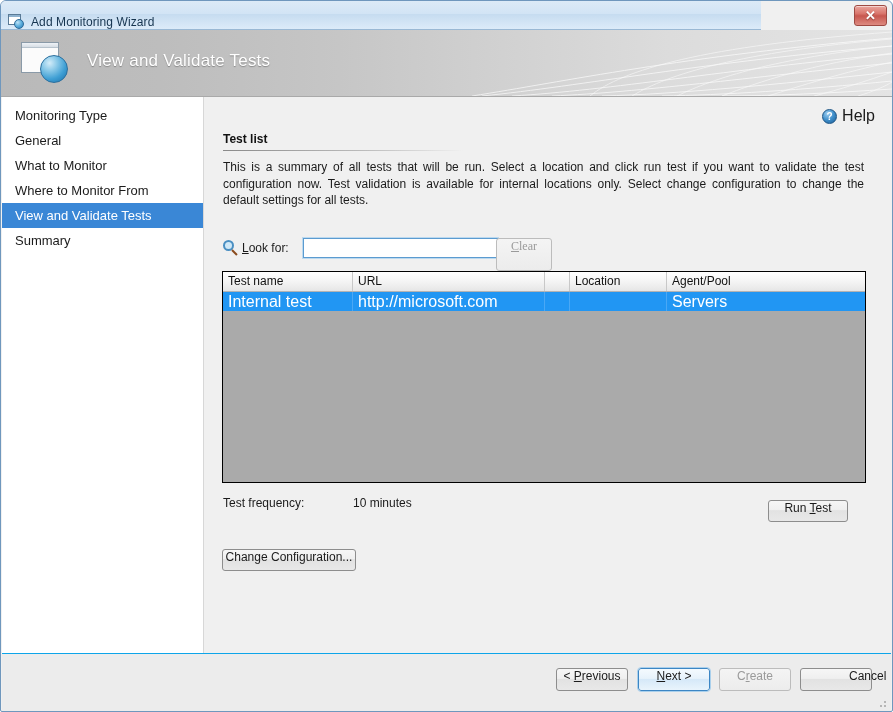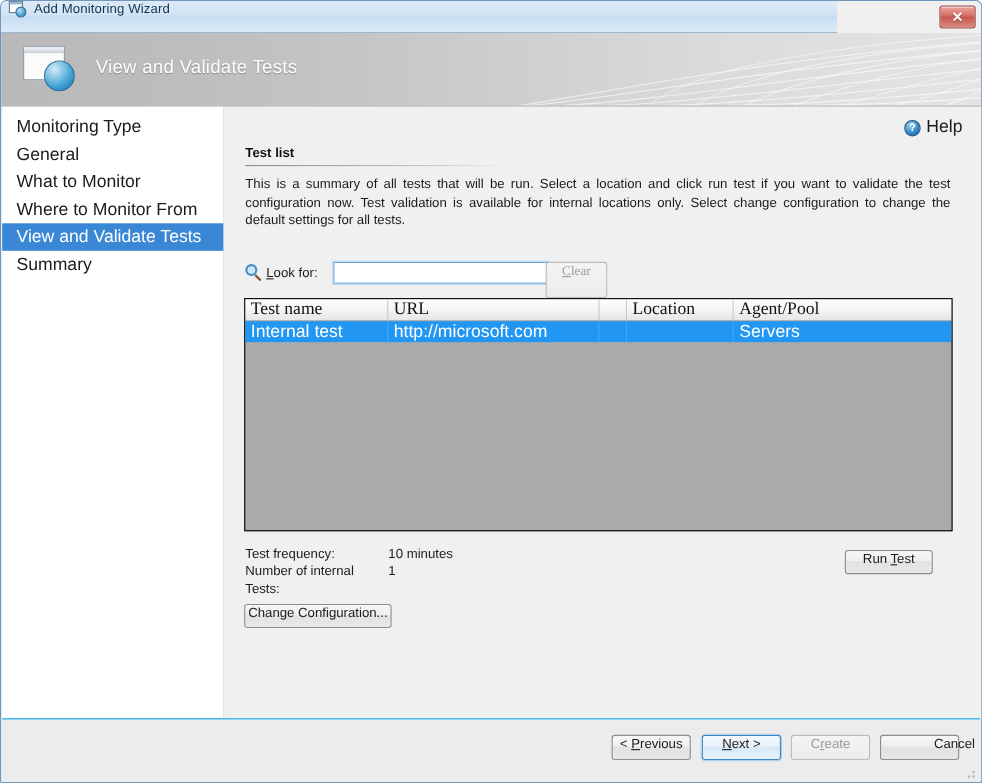--- a/index.html
+++ b/index.html
@@ -24,21 +24,21 @@
   
   .titlebar {
     position: absolute;
     left: 0; top: 0;
     width: 760px;
     height: 29px;
     box-sizing: border-box;
     background: linear-gradient(to bottom, #dceaf7 0%, #d2e4f5 45%, #c6dcf0 48%, #dcebf9 100%);
     border-bottom: 1px solid #9ab8d4;
     display: flex;
-    align-items: flex-start;
+    align-items: flex-end;
     padding-left: 7px;
   }
   .titlebar-icon {
     width: 17px;
     height: 15px;
     position: relative;
     margin-right: 6px;
     flex: 0 0 auto;
   }
   .titlebar-icon .mon {
@@ -158,21 +158,21 @@
     height: 556px;
     background: #ffffff;
     border-right: 1px solid #d7d7d7;
     box-sizing: border-box;
     padding-top: 6px;
   }
   .side-item {
     height: 25px;
     line-height: 25px;
     padding-left: 13px;
-    font-size: 16px;
+    font-size: 13px;
     color: #1b1b1b;
     cursor: default;
     white-space: nowrap;
   }
   .side-item.selected {
     background: #3a87d6;
     color: #ffffff;
   }
   
   .content {
@@ -322,30 +322,29 @@
     background: #aaaaaa;
     overflow: hidden;
   }
   .lv-header {
     display: flex;
     height: 19px;
     background: linear-gradient(to bottom, #ffffff 0%, #f3f3f3 55%, #e6e6e6 100%);
     border-bottom: 1px solid #b3b3b3;
   }
   .lv-th {
-    font-size: 16px;
+    font-size: 12px;
     color: #111111;
     line-height: 18px;
     padding-left: 5px;
     border-right: 1px solid #c8c8c8;
     box-sizing: border-box;
     overflow: hidden;
     white-space: nowrap;
     cursor: default;
-    font-family: Liberation Serif, serif;
   }
   .lv-row {
     display: flex;
     height: 19px;
     background: #2196f3;
   }
   .lv-td {
     font-size: 16px;
     color: #ffffff;
     line-height: 19px;
@@ -504,24 +503,20 @@
         <div class="lv-td" style="width:97px"></div>
         <div class="lv-td" style="width:198px;border-right:none">Servers</div>
       </div>
     </div>
 
     <div class="summary">
       <div class="summary-line">
         <span class="summary-key">Test frequency:</span>
         <span>10 minutes</span>
       </div>
-      <div class="summary-line">
-        <span class="summary-key">Number of internal Tests:</span>
-        <span>1</span>
-      </div>
     </div>
 
     <div class="btn run-test-btn"><span>Run </span><u>T</u><span>est</span></div>
 
     <div class="btn change-config-btn"><span>Chan</span><u>g</u><span>e Configuration...</span></div>
   </div>
 
   <div class="footer">
     <div class="btn btn-previous"><span>&lt; </span><u>P</u><span>revious</span></div>
     <div class="btn default btn-next"><span></span><u>N</u><span>ext &gt;</span></div>

